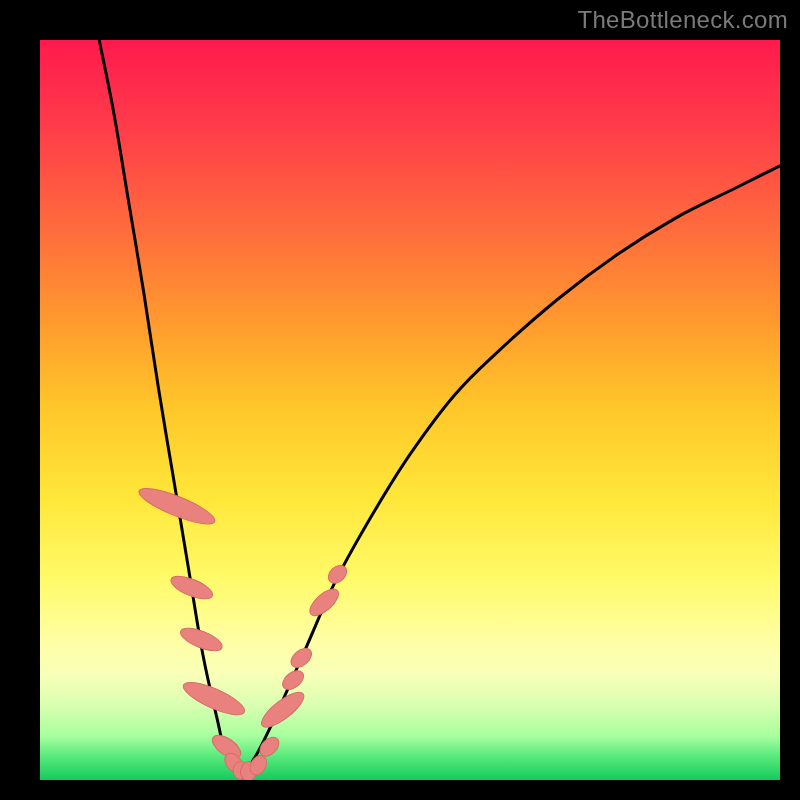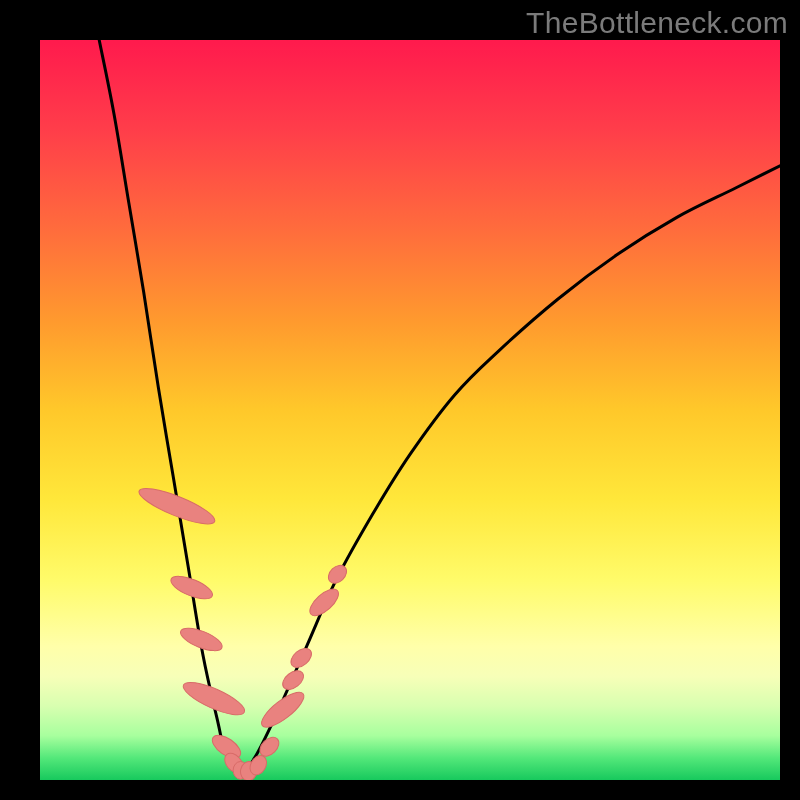--- a/index.html
+++ b/index.html
@@ -37,21 +37,21 @@
       #a8ff9e 94%,
       #54e87a 97%,
       #17c95d 100%
     );
   }
   .watermark {
     position: absolute;
     top: 6px;
     right: 12px;
     color: #7b7b7b;
-    font-size: 30px;
+    font-size: 24px;
     font-weight: 400;
     letter-spacing: 0.3px;
     user-select: none;
   }
   svg.curve {
     position: absolute;
     left: 0;
     top: 0;
     width: 740px;
     height: 740px;

